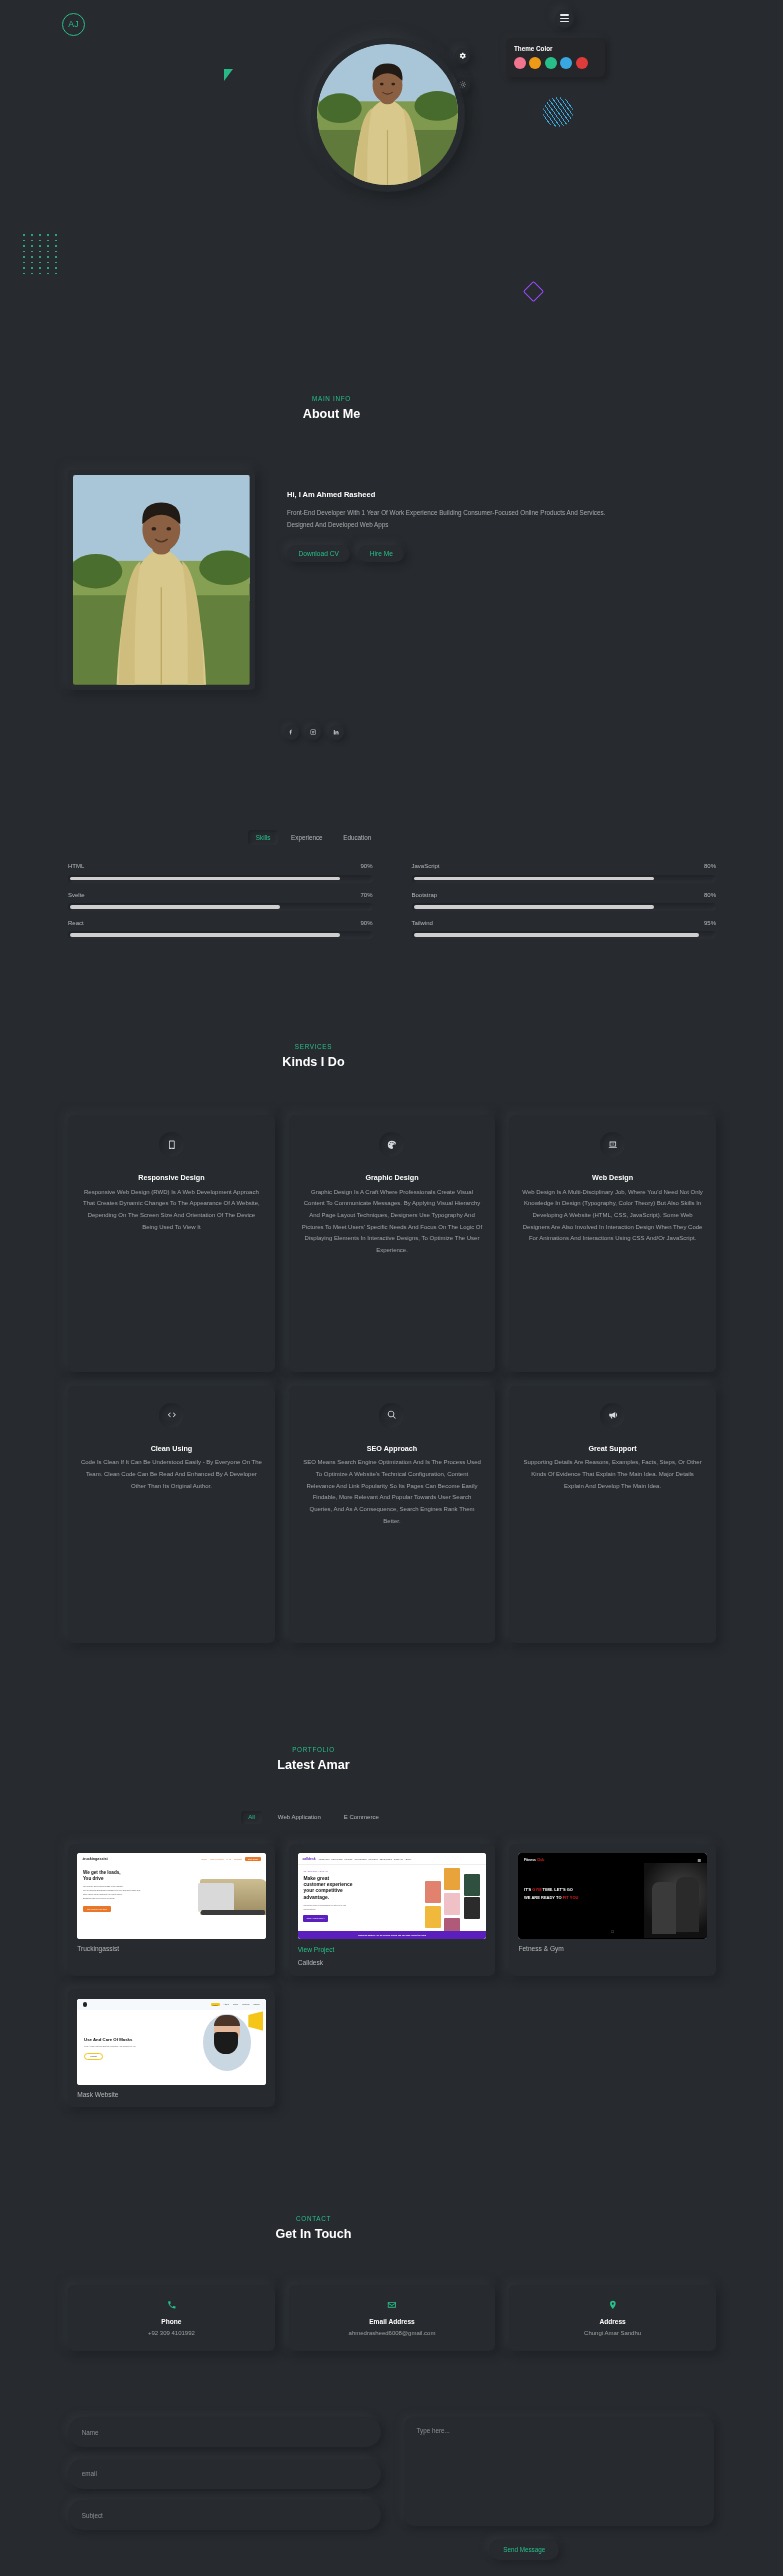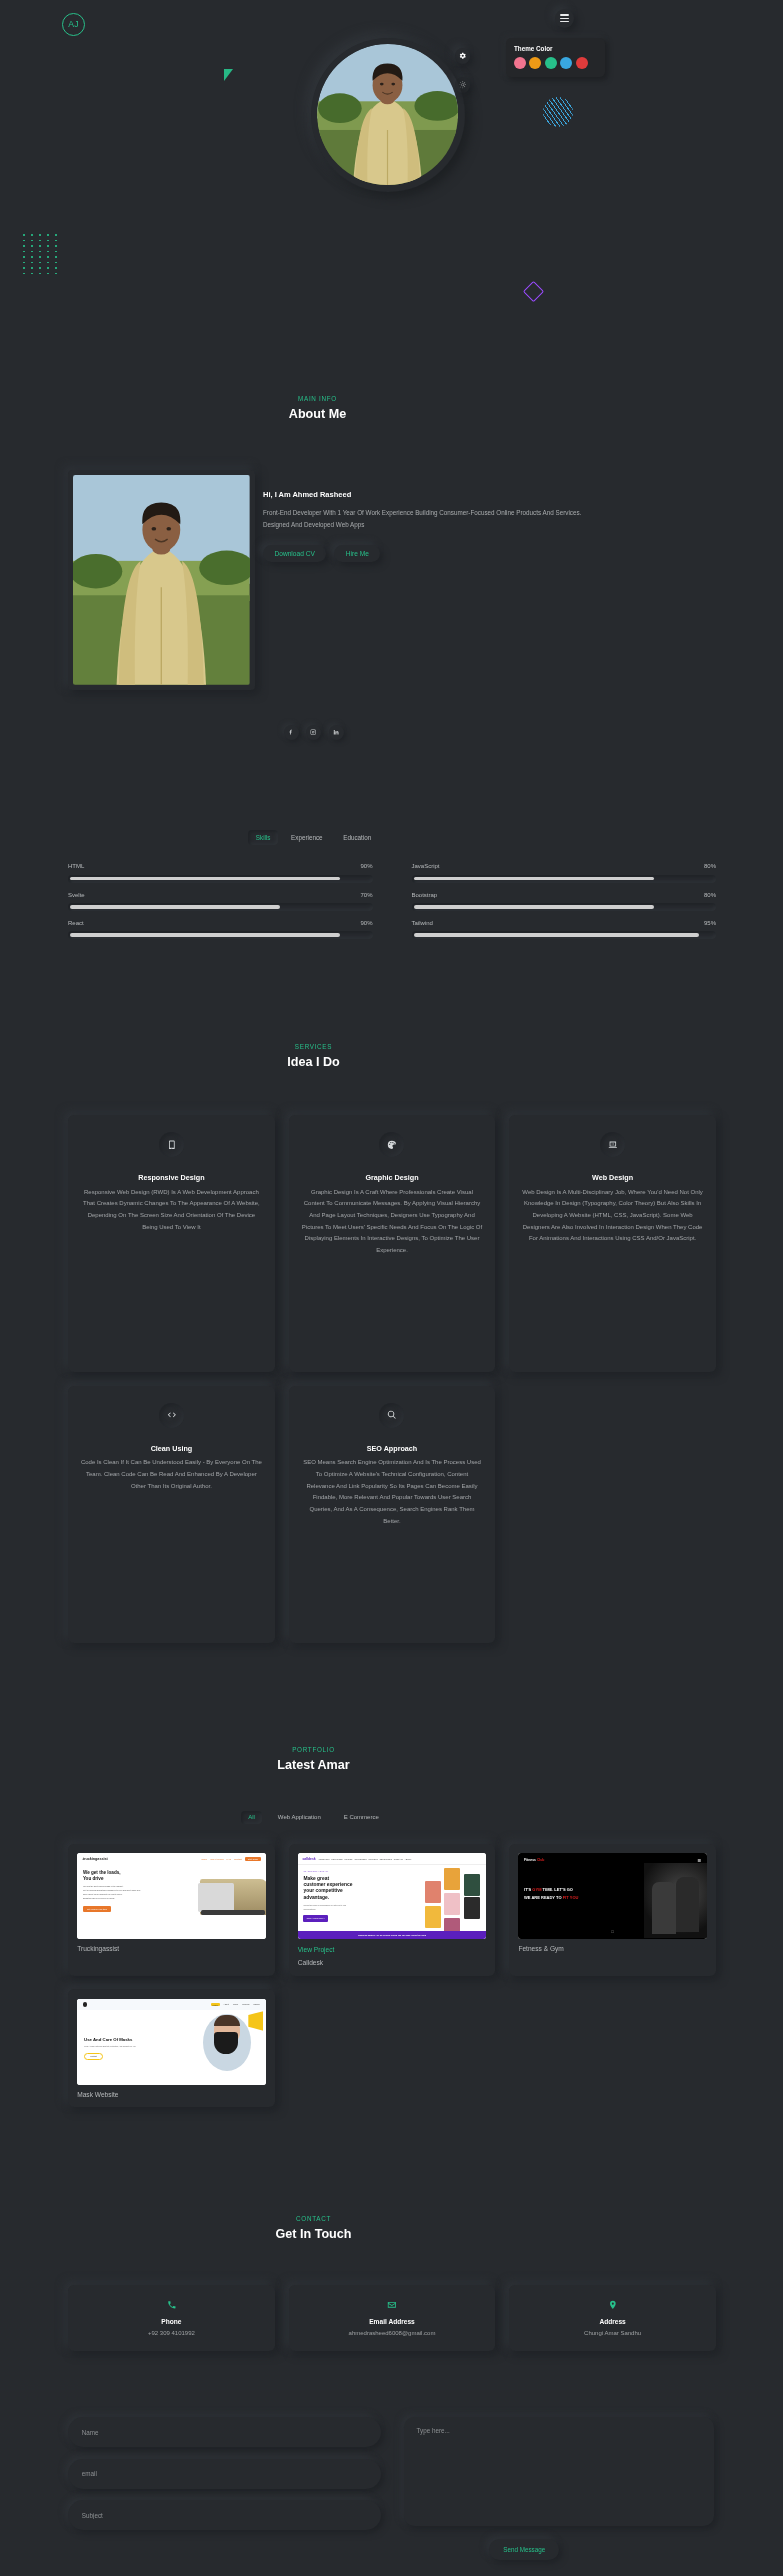--- a/index.html
+++ b/index.html
@@ -97,22 +97,22 @@
   .hero-photo { width: 100%; height: 100%; border-radius: 50%; overflow: hidden; position: relative; }
   .arc-green { position: absolute; right: 157px; top: 0px; width: 163px; height: 86px; pointer-events: none; }
 
   
   .sec-head { text-align: center; }
   .sec-kicker { color: #27c08a; font-size: 6.3px; letter-spacing: 0.7px; }
   .sec-title { color: #ffffff; font-size: 12.6px; font-weight: 700; margin-top: 4.6px; }
 
   
   #about { padding-top: 396px; }
-  #about .sec-head { position: absolute; top: 395px; left: 4px; width: 100%; }
-  .about-body { position: absolute; top: 470px; left: 68px; width: 648px; display: flex; gap: 8px; }
+  #about .sec-head { position: absolute; top: 395px; left: 18px; width: 100%; }
+  .about-body { position: absolute; top: 470px; left: 68px; width: 648px; display: flex; gap: 32px; }
   .about-photo {
     width: 187px; height: 220px; border-radius: 4px; padding: 5.2px;
     box-shadow: 3.4px 3.4px 8px #1f2226, -3.4px -3.4px 8px #2f3338;
     flex: 0 0 auto;
   }
   .about-photo .inner { width: 100%; height: 100%; border-radius: 2.3px; overflow: hidden; }
   .about-copy { padding-top: 19.5px; width: 356px; }
   .about-copy h3 { color: #fff; font-size: 7.5px; font-weight: 700; }
   .about-copy p { color: #a9acae; font-size: 6.3px; line-height: 1.85; margin-top: 8.6px; max-width: 344px; }
   .about-actions { margin-top: 14.3px; display: flex; gap: 8px; }
@@ -447,21 +447,21 @@
           <div class="bar">
             <div class="fill" style="width: 95%;"></div>
           </div>
         </div>
       </div>
   </section>
 
   <section id="services">
     <div class="sec-head">
       <div class="sec-kicker">SERVICES</div>
-      <div class="sec-title">Idea I Do</div>
+      <div class="sec-title">Kinds I Do</div>
     </div>
     <div class="svc-grid" id="svc-grid">
         <div class="svc-card">
           <div class="svc-ico">
             <svg viewBox="0 0 24 24">
               <path d="M7 1h10a2 2 0 0 1 2 2v18a2 2 0 0 1-2 2H7a2 2 0 0 1-2-2V3a2 2 0 0 1 2-2zm0 3v15h10V4zm5 16.2a1 1 0 1 0 0 2 1 1 0 0 0 0-2z"></path>
             </svg>
           </div>
           <h4>Responsive Design</h4>
           <p>Responsive Web Design (RWD) Is A Web Development Approach That Creates Dynamic Changes To The Appearance Of A Website, Depending On The Screen Size And Orientation Of The Device Being Used To View It</p>
@@ -495,20 +495,29 @@
           <p>Code Is Clean If It Can Be Understood Easily - By Everyone On The Team. Clean Code Can Be Read And Enhanced By A Developer Other Than Its Original Author.</p>
         </div>
         <div class="svc-card">
           <div class="svc-ico">
             <svg viewBox="0 0 24 24">
               <path d="M10 2a8 8 0 1 0 4.9 14.3l5.4 5.4 1.4-1.4-5.4-5.4A8 8 0 0 0 10 2zm0 2a6 6 0 1 1 0 12 6 6 0 0 1 0-12z"></path>
             </svg>
           </div>
           <h4>SEO Approach</h4>
           <p>SEO Means Search Engine Optimization And Is The Process Used To Optimize A Website's Technical Configuration, Content Relevance And Link Popularity So Its Pages Can Become Easily Findable, More Relevant And Popular Towards User Search Queries, And As A Consequence, Search Engines Rank Them Better.</p>
+        </div>
+        <div class="svc-card">
+          <div class="svc-ico">
+            <svg viewBox="0 0 24 24">
+              <path d="M3 10v4a2 2 0 0 0 2 2h1l2 5h3l-2-5h1l8 4V5l-8 4H5a2 2 0 0 0-2 1zm17-2v8a3 3 0 0 0 0-8z"></path>
+            </svg>
+          </div>
+          <h4>Great Support</h4>
+          <p>Supporting Details Are Reasons, Examples, Facts, Steps, Or Other Kinds Of Evidence That Explain The Main Idea. Major Details Explain And Develop The Main Idea.</p>
         </div>
       </div>
   </section>
 
   <section id="portfolio">
     <div class="sec-head">
       <div class="sec-kicker">PORTFOLIO</div>
       <div class="sec-title">Latest Amar</div>
     </div>
     <div class="pf-tabs" id="pf-tabs">

